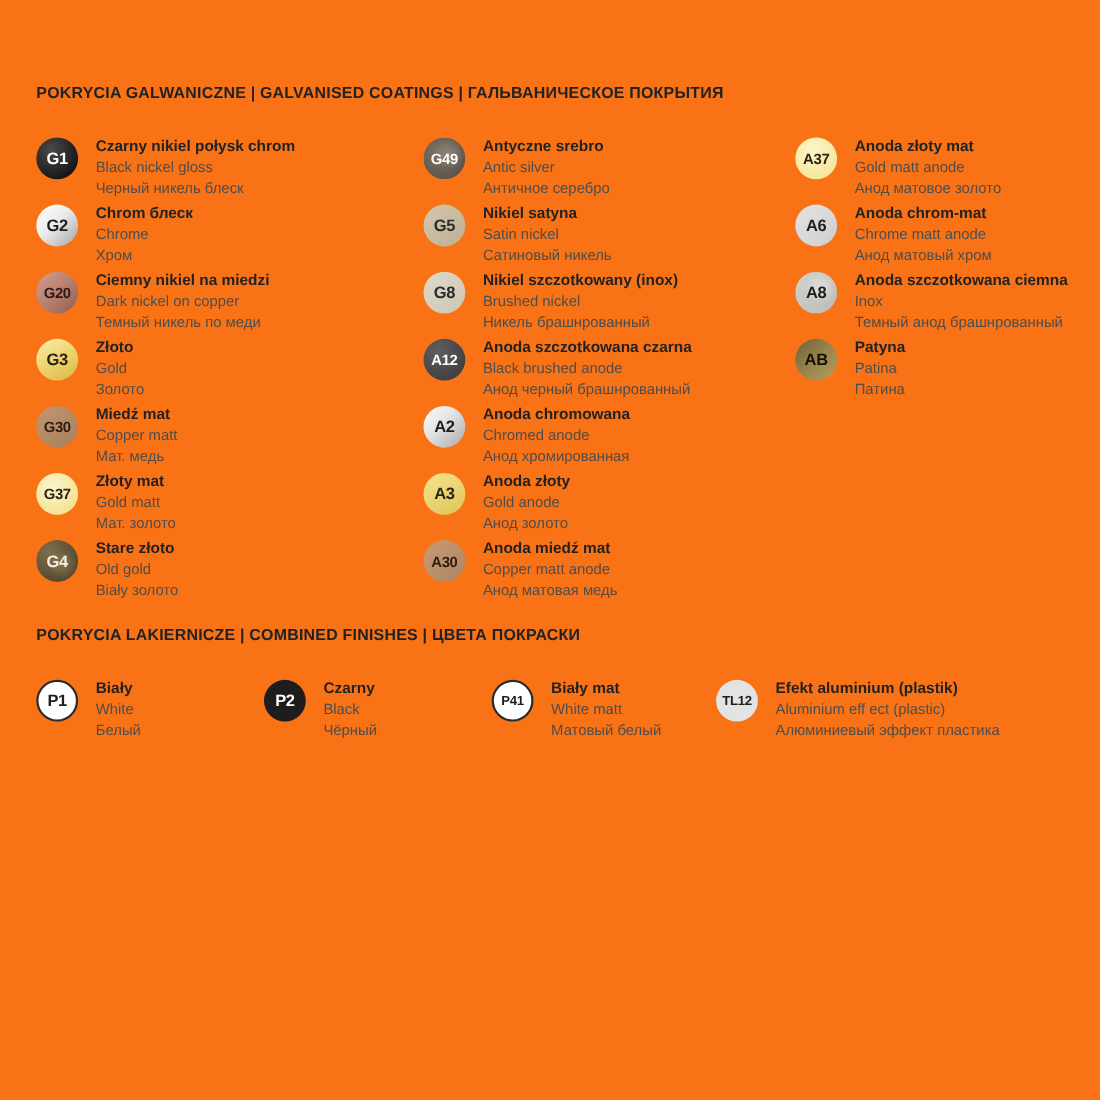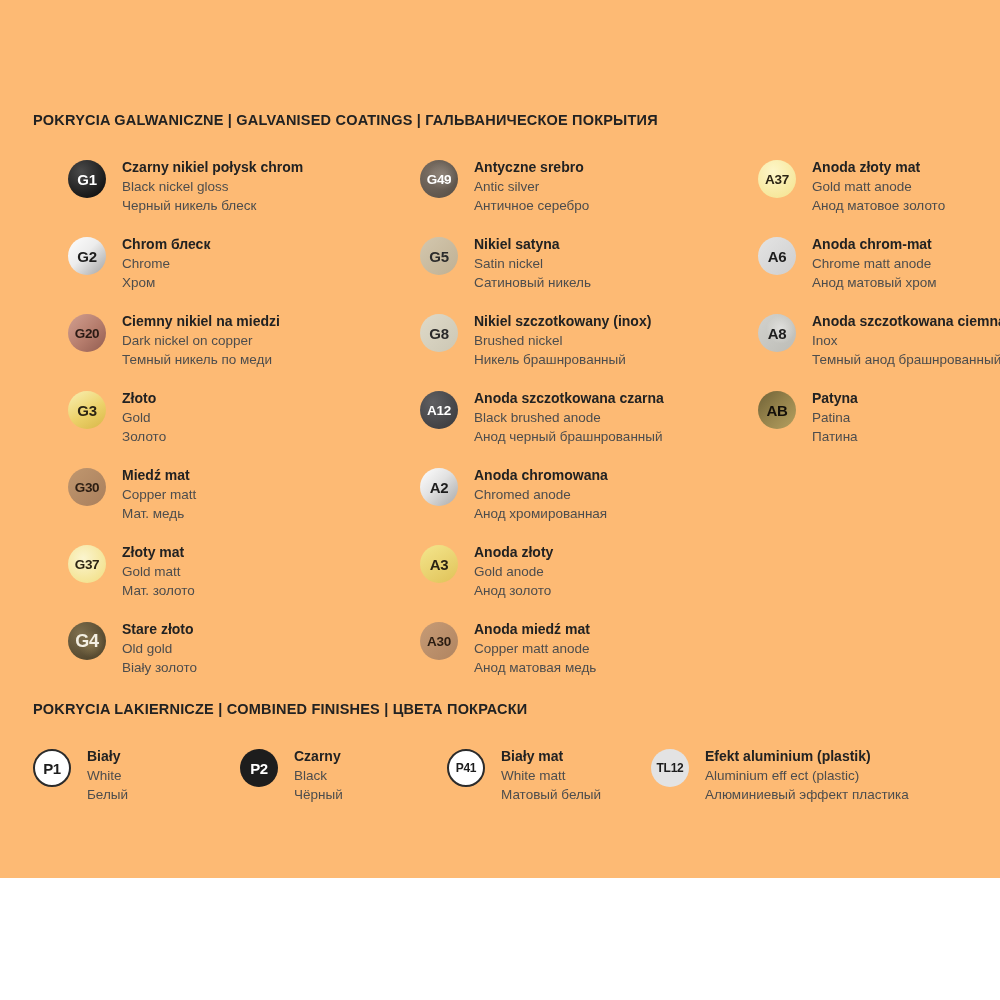--- a/index.html
+++ b/index.html
@@ -4,42 +4,41 @@
 <style>
   html, body {
     margin: 0;
     padding: 0;
     background: #ffffff;
     font-family: "Liberation Sans", sans-serif;
     color: #1f1f1f;
   }
   .page {
     width: 1000px;
-    height: 878px;
+    height: 1000px;
     box-sizing: border-box;
-    padding: 112px 20px 0 33px;
-    background: #fdba74;
+    padding: 77px 20px 0 33px;
+    background: #f97316;
     overflow: hidden;
   }
   .section-title {
     margin: 0 0 30px 0;
     font-size: 14.5px;
     font-weight: 700;
     letter-spacing: 0.2px;
     color: #222222;
     white-space: nowrap;
   }
   .grid-galv {
     display: grid;
     grid-template-columns: 352px 338px 1fr;
     grid-template-rows: repeat(7, auto);
     grid-auto-flow: column;
-    row-gap: 20px;
+    row-gap: 4px;
     margin-bottom: 24px;
-    margin-left: 35px;
   }
   .grid-paint {
     display: grid;
     grid-template-columns: 207px 207px 204px 1fr;
   }
   .item {
     display: flex;
     align-items: flex-start;
   }
   .swatch {
@@ -128,21 +127,21 @@
   <div class="item">
     <span class="swatch" style="background: radial-gradient(circle at 40% 35%, rgb(251, 245, 207) 0%, rgb(244, 228, 150) 70%, rgb(238, 218, 128) 100%); color: rgb(43, 36, 20); font-size: 13.5px;">G37</span>
     <div class="labels">
       <div class="pl">Złoty mat</div>
       <div class="en">Gold matt</div>
       <div class="ru">Мат. золото</div>
     </div>
   </div>
 
   <div class="item">
-    <span class="swatch" style="background: radial-gradient(circle at 62% 58%, rgba(150, 130, 85, 0.65) 0%, rgba(150, 130, 85, 0) 42%), radial-gradient(circle at 32% 30%, rgb(125, 110, 77) 0%, rgb(86, 74, 48) 70%); color: rgb(243, 239, 226); font-size: 18px; text-align: right;">G4</span>
+    <span class="swatch" style="background: radial-gradient(circle at 62% 58%, rgba(150, 130, 85, 0.65) 0%, rgba(150, 130, 85, 0) 42%), radial-gradient(circle at 32% 30%, rgb(125, 110, 77) 0%, rgb(86, 74, 48) 70%); color: rgb(243, 239, 226); font-size: 15px; text-align: right;">G4</span>
     <div class="labels">
       <div class="pl">Stare złoto</div>
       <div class="en">Old gold</div>
       <div class="ru">Biały золото</div>
     </div>
   </div>
 
   <div class="item">
     <span class="swatch" style="background: radial-gradient(circle at 60% 40%, rgba(165, 155, 145, 0.55) 0%, rgba(165, 155, 145, 0) 45%), radial-gradient(circle at 35% 35%, rgb(125, 113, 102) 0%, rgb(93, 84, 75) 75%); color: rgb(255, 255, 255); font-size: 13.5px;">G49</span>
     <div class="labels">

